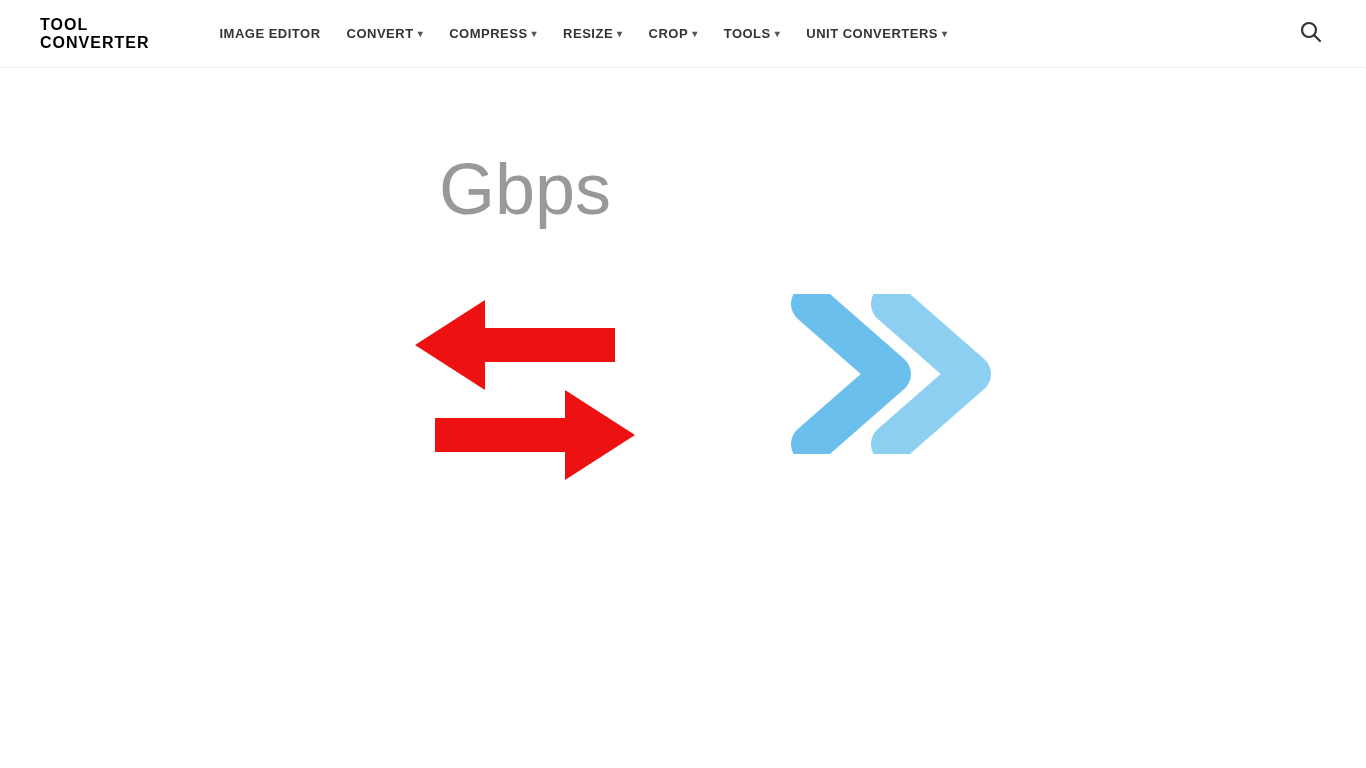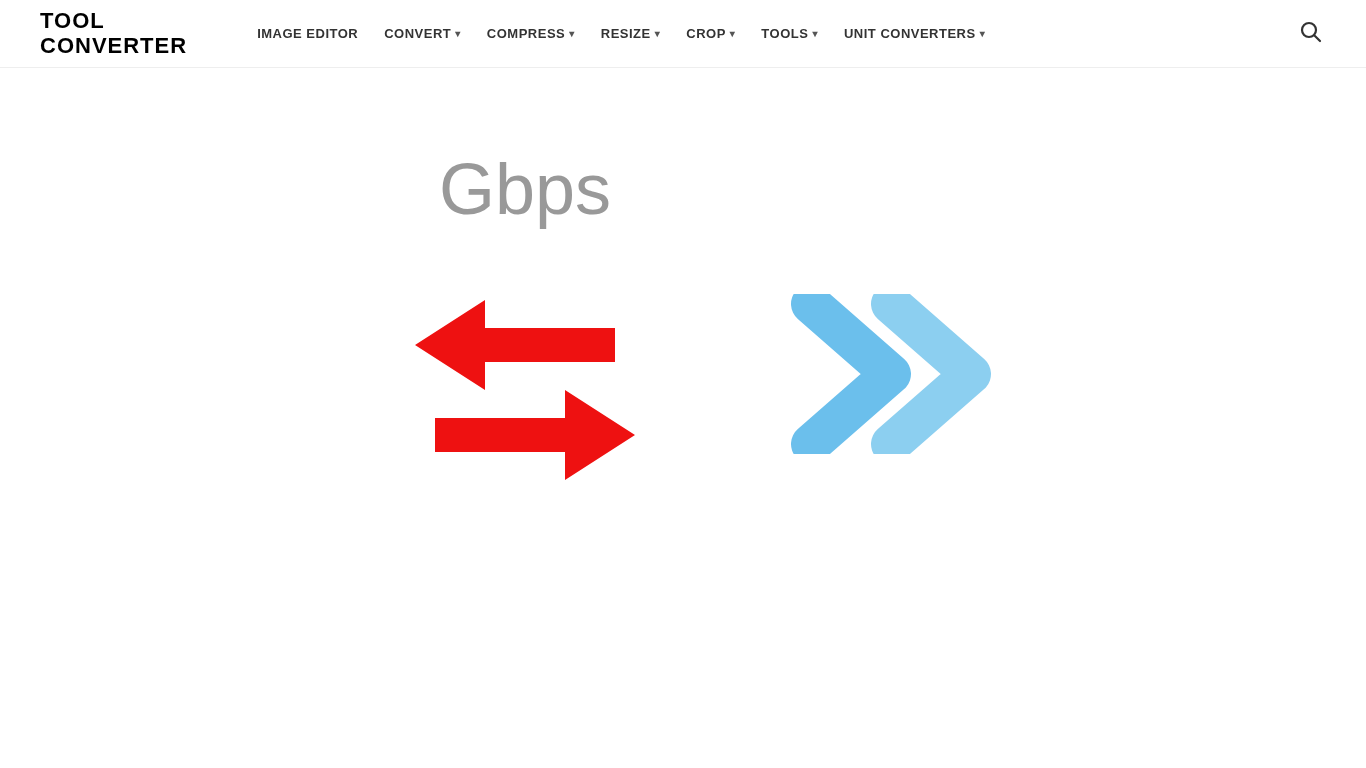--- a/index.html
+++ b/index.html
@@ -10,21 +10,21 @@
       display: flex;
       align-items: center;
       padding: 0 40px;
       height: 68px;
       border-bottom: 1px solid #eee;
       background: #fff;
     }
 
     .logo {
       font-weight: 900;
-      font-size: 22px;
+      font-size: 16px;
       line-height: 1.1;
       text-transform: uppercase;
       letter-spacing: 1px;
       color: #000;
       margin-right: 60px;
       white-space: nowrap;
     }
 
     nav {
       display: flex;

